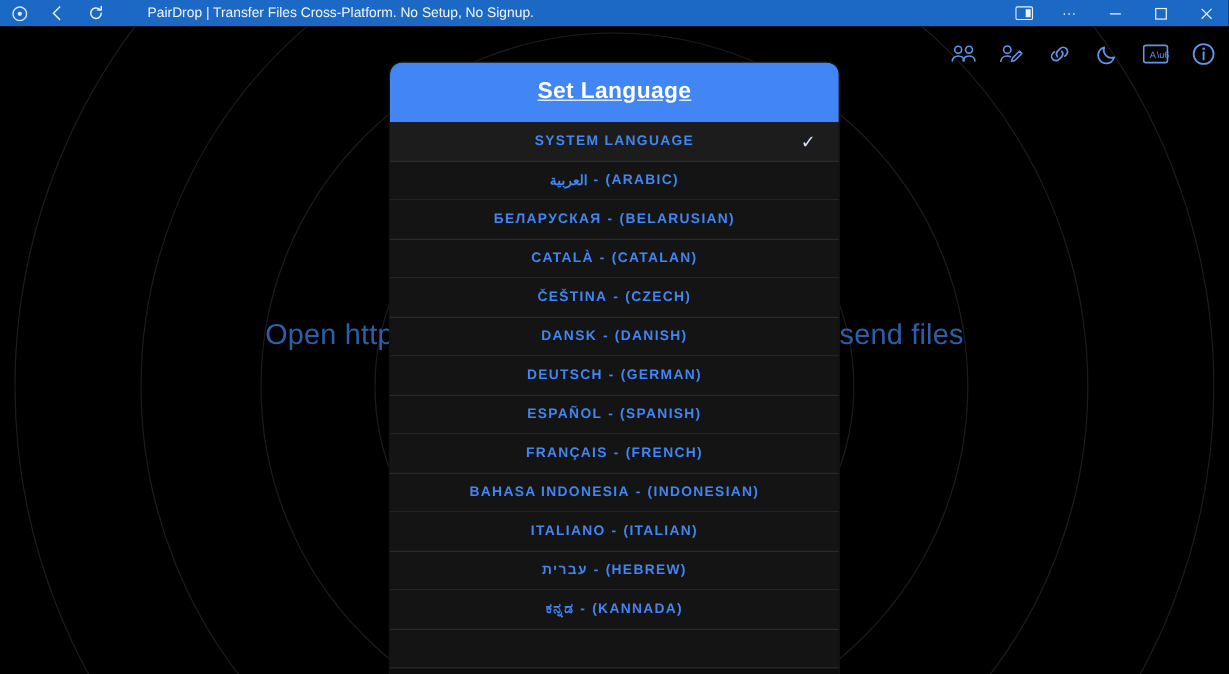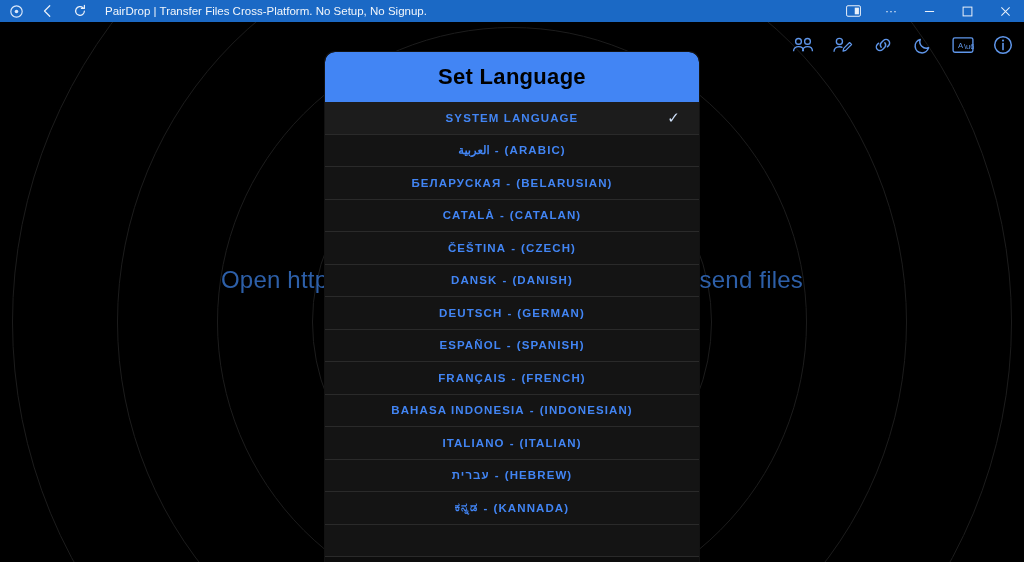--- a/index.html
+++ b/index.html
@@ -17,21 +17,21 @@
     background: #1b69c5;
     display: flex; align-items: center;
     color: #fff; font-size: 11.5px;
   }
   .tb-left { display: flex; align-items: center; height: 100%; }
   .tb-btn {
     width: 32px; height: 22px; display: flex; align-items: center; justify-content: center;
     color: #e9eef6; font-size: 12px;
   }
   .tb-btn svg { display: block; }
-  .tb-title { margin-left: 9px; white-space: nowrap; color: #f2f6fb; font-size: 11.5px; }
+  .tb-title { margin-left: 27px; white-space: nowrap; color: #f2f6fb; font-size: 11.5px; }
   .tb-right { margin-left: auto; display: flex; align-items: center; height: 100%; }
   .tb-rbtn {
     width: 38px; height: 22px; display: flex; align-items: center; justify-content: center;
     color: #eaf1fa; font-size: 12px;
   }
 
   
   .page {
     position: absolute; top: 22px; left: 0; width: 1024px; height: 540px;
     background: #000; overflow: hidden;
@@ -59,24 +59,25 @@
   .center-sub { color: #2a4c7d; font-size: 12.5px; margin-top: 10px; }
 
   
   .dialog {
     position: absolute; left: 325px; top: 30px; width: 374px; height: 532px;
     background: #0d0d0d; overflow: hidden;
     border-radius: 10px 10px 0 0;
     box-shadow: 0 0 0 1px #121212;
   }
   .dialog-header {
-    height: 50px; background: #4285f4; color: #000000;
+    height: 50px; background: #4285f4; color: #ffffff;
     display: flex; align-items: center; justify-content: center;
-    font-size: 22px; font-weight: bold; letter-spacing: .3px;
+    font-size: 19px; font-weight: bold; letter-spacing: .3px;
     border-radius: 10px 10px 0 0;
+    text-decoration: underline;
   }
   .lang-list { background: #0f0f0f; }
   .lang-row {
     height: 32.5px; display: flex; align-items: center; justify-content: center;
     position: relative;
     border-bottom: 1px solid #2a2a2a;
     background: #141414;
     color: #4285f4;
     font-size: 11.5px; font-weight: bold; letter-spacing: 1.1px;
     text-transform: uppercase;

